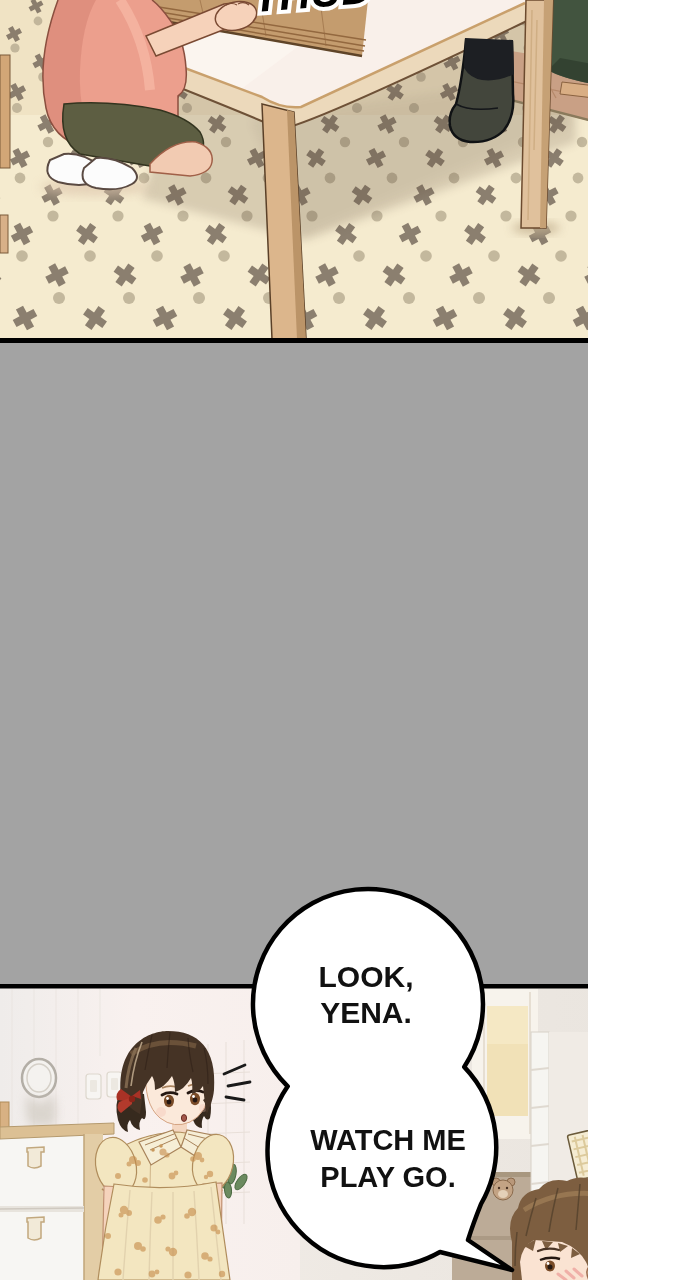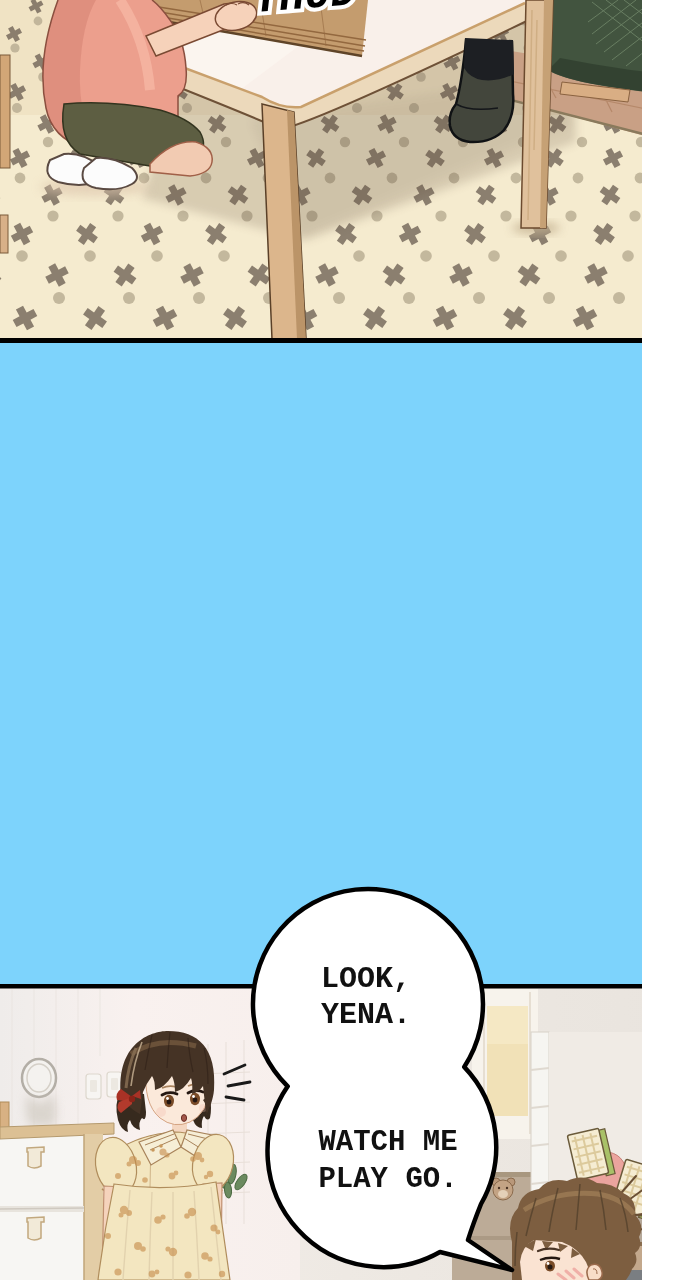--- a/index.html
+++ b/index.html
@@ -1,15 +1,15 @@
 <!DOCTYPE html>
 <html><head><meta charset="utf-8">
 <style>
 html,body{margin:0;padding:0;background:#ffffff;}
-#page{position:relative;width:642px;height:1280px;overflow:hidden;background:#7dd3fc;font-family:Liberation Mono, monospace;}
+#page{position:relative;width:588px;height:1280px;overflow:hidden;background:#a3a3a3;font-family:Liberation Sans, sans-serif;}
 .abs{position:absolute;}
 </style></head>
 <body>
 <div id="page">
 
 <svg class="abs" style="left:0;top:0" width="690" height="343" viewBox="0 0 690 343">
 <defs>
 <path id="cr" d="M-3.6,-10.5 L3.6,-10.5 L3.6,-3.6 L10.5,-3.6 L10.5,3.6 L3.6,3.6 L3.6,10.5 L-3.6,10.5 L-3.6,3.6 L-10.5,3.6 L-10.5,-3.6 L-3.6,-3.6 Z"></path>
 <filter id="soft" x="-30%" y="-30%" width="160%" height="160%">
           <feGaussianBlur stdDeviation="5"></feGaussianBlur>

